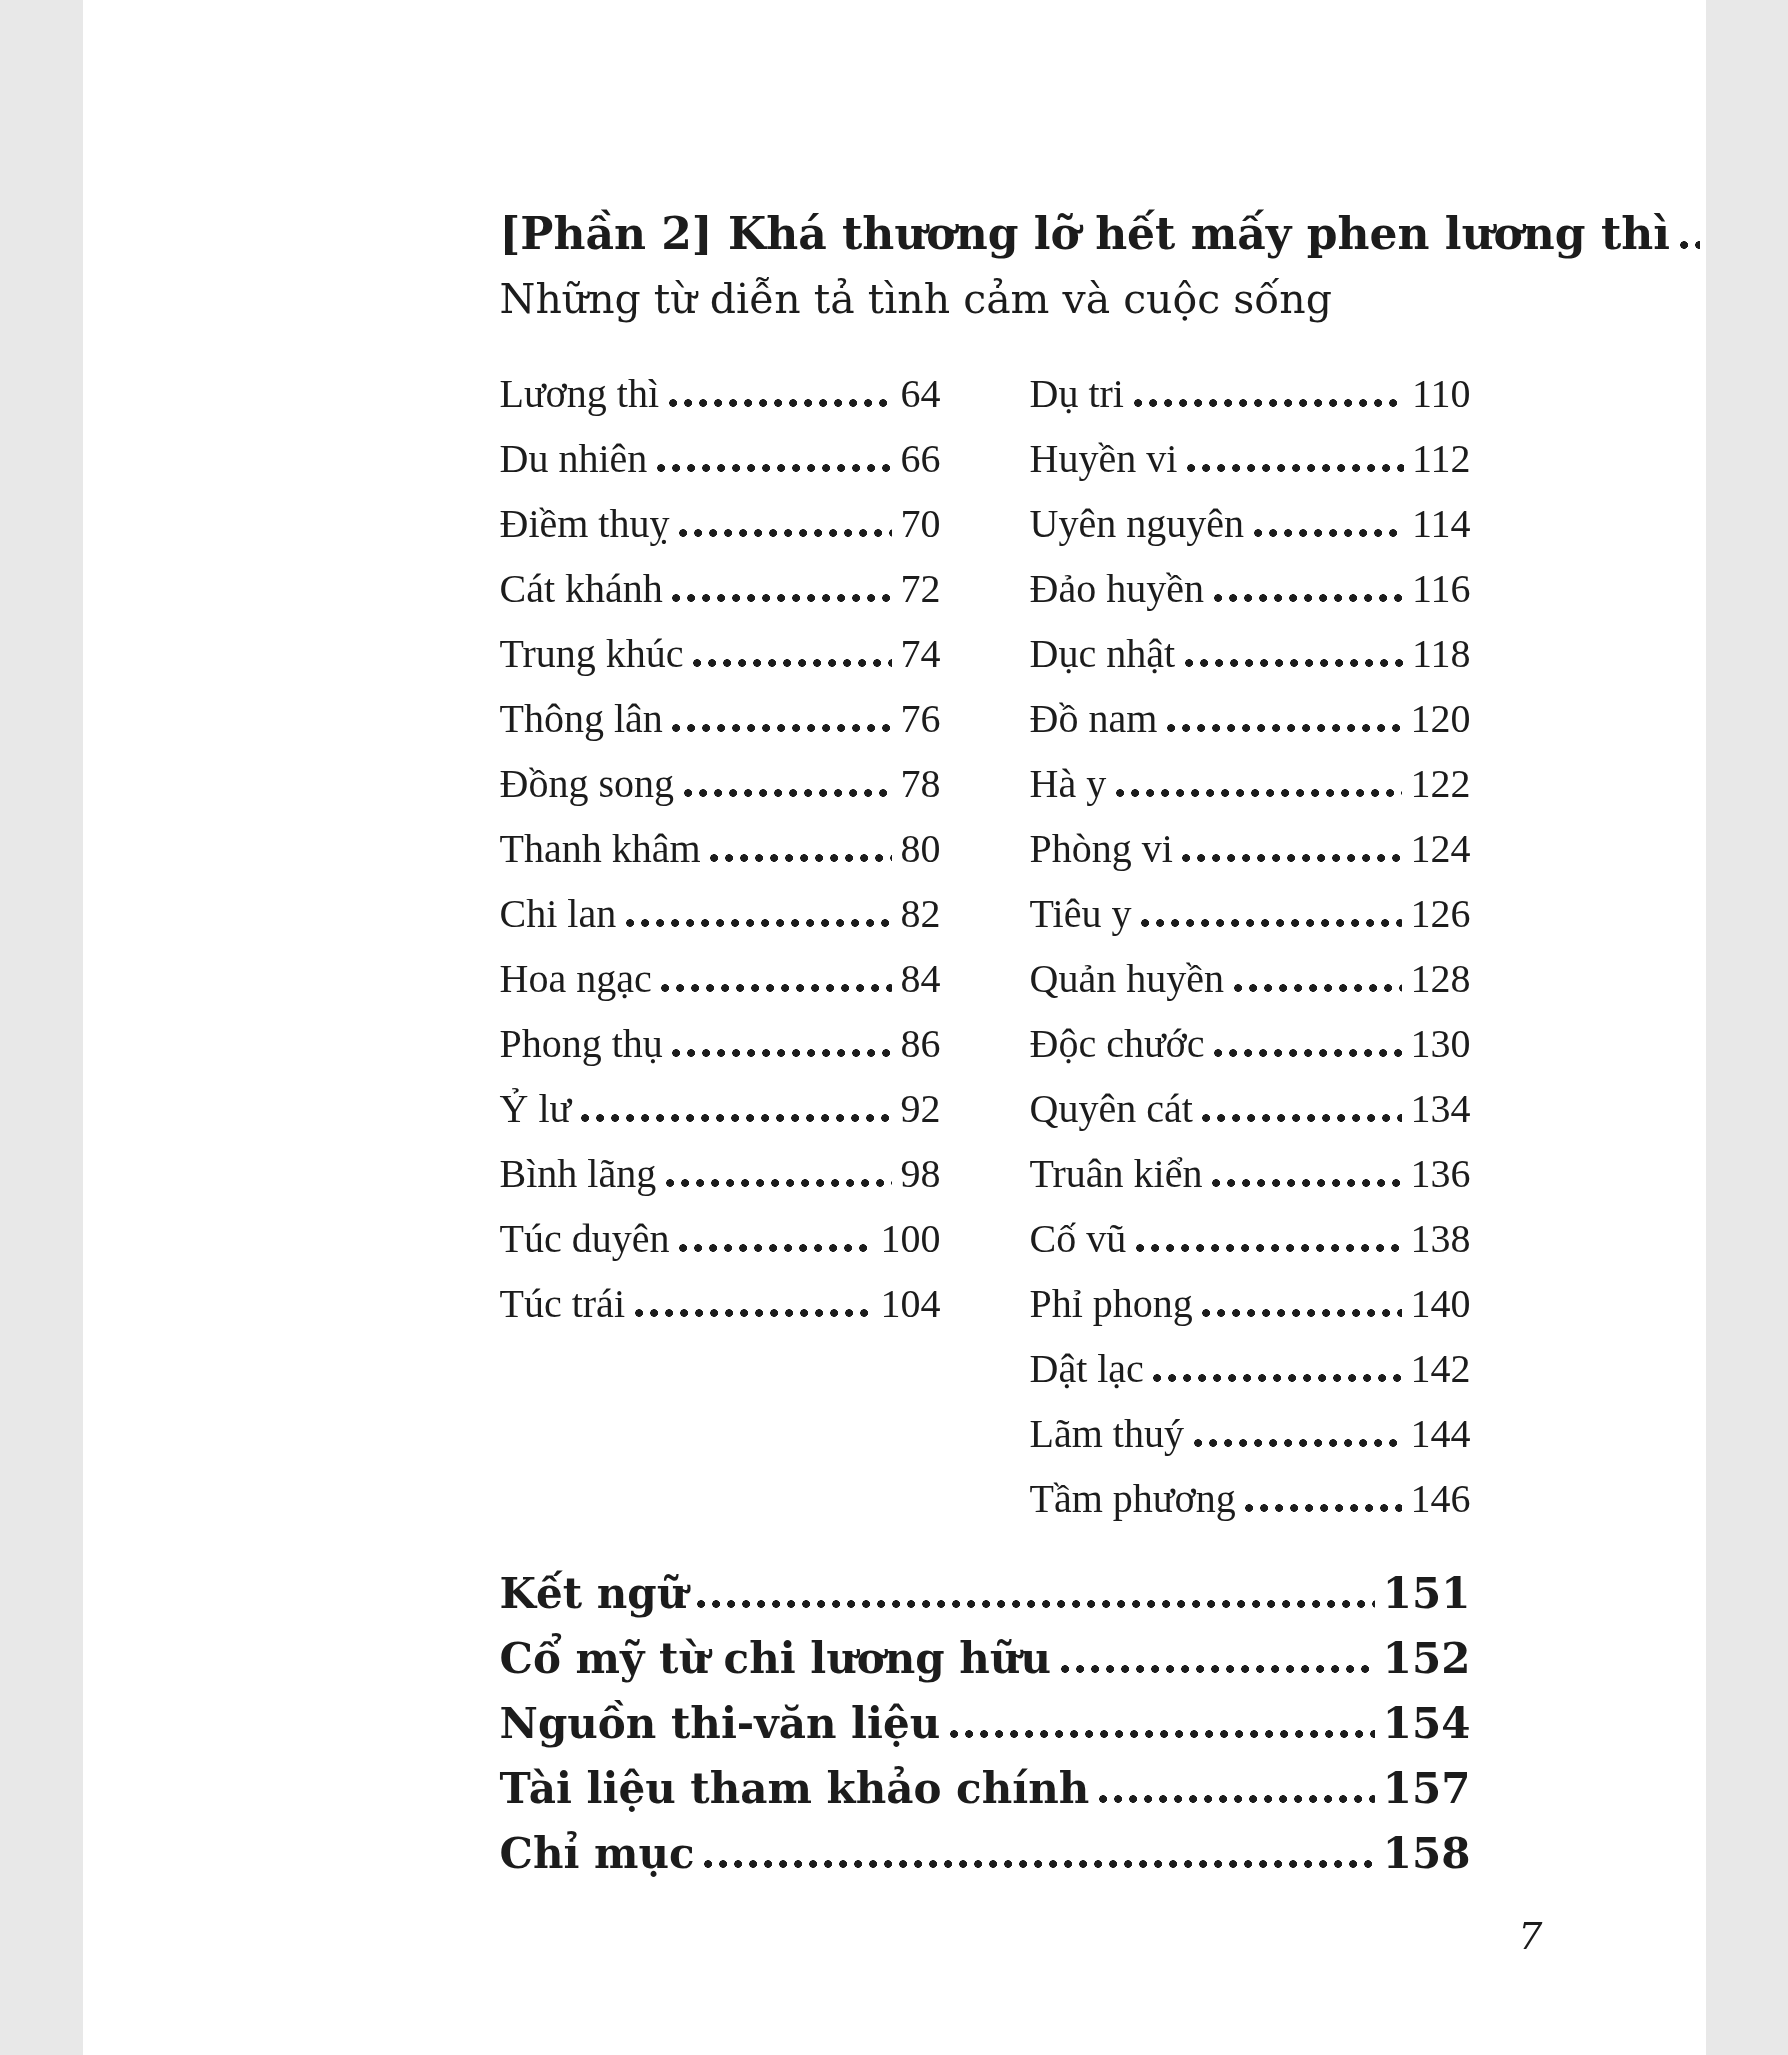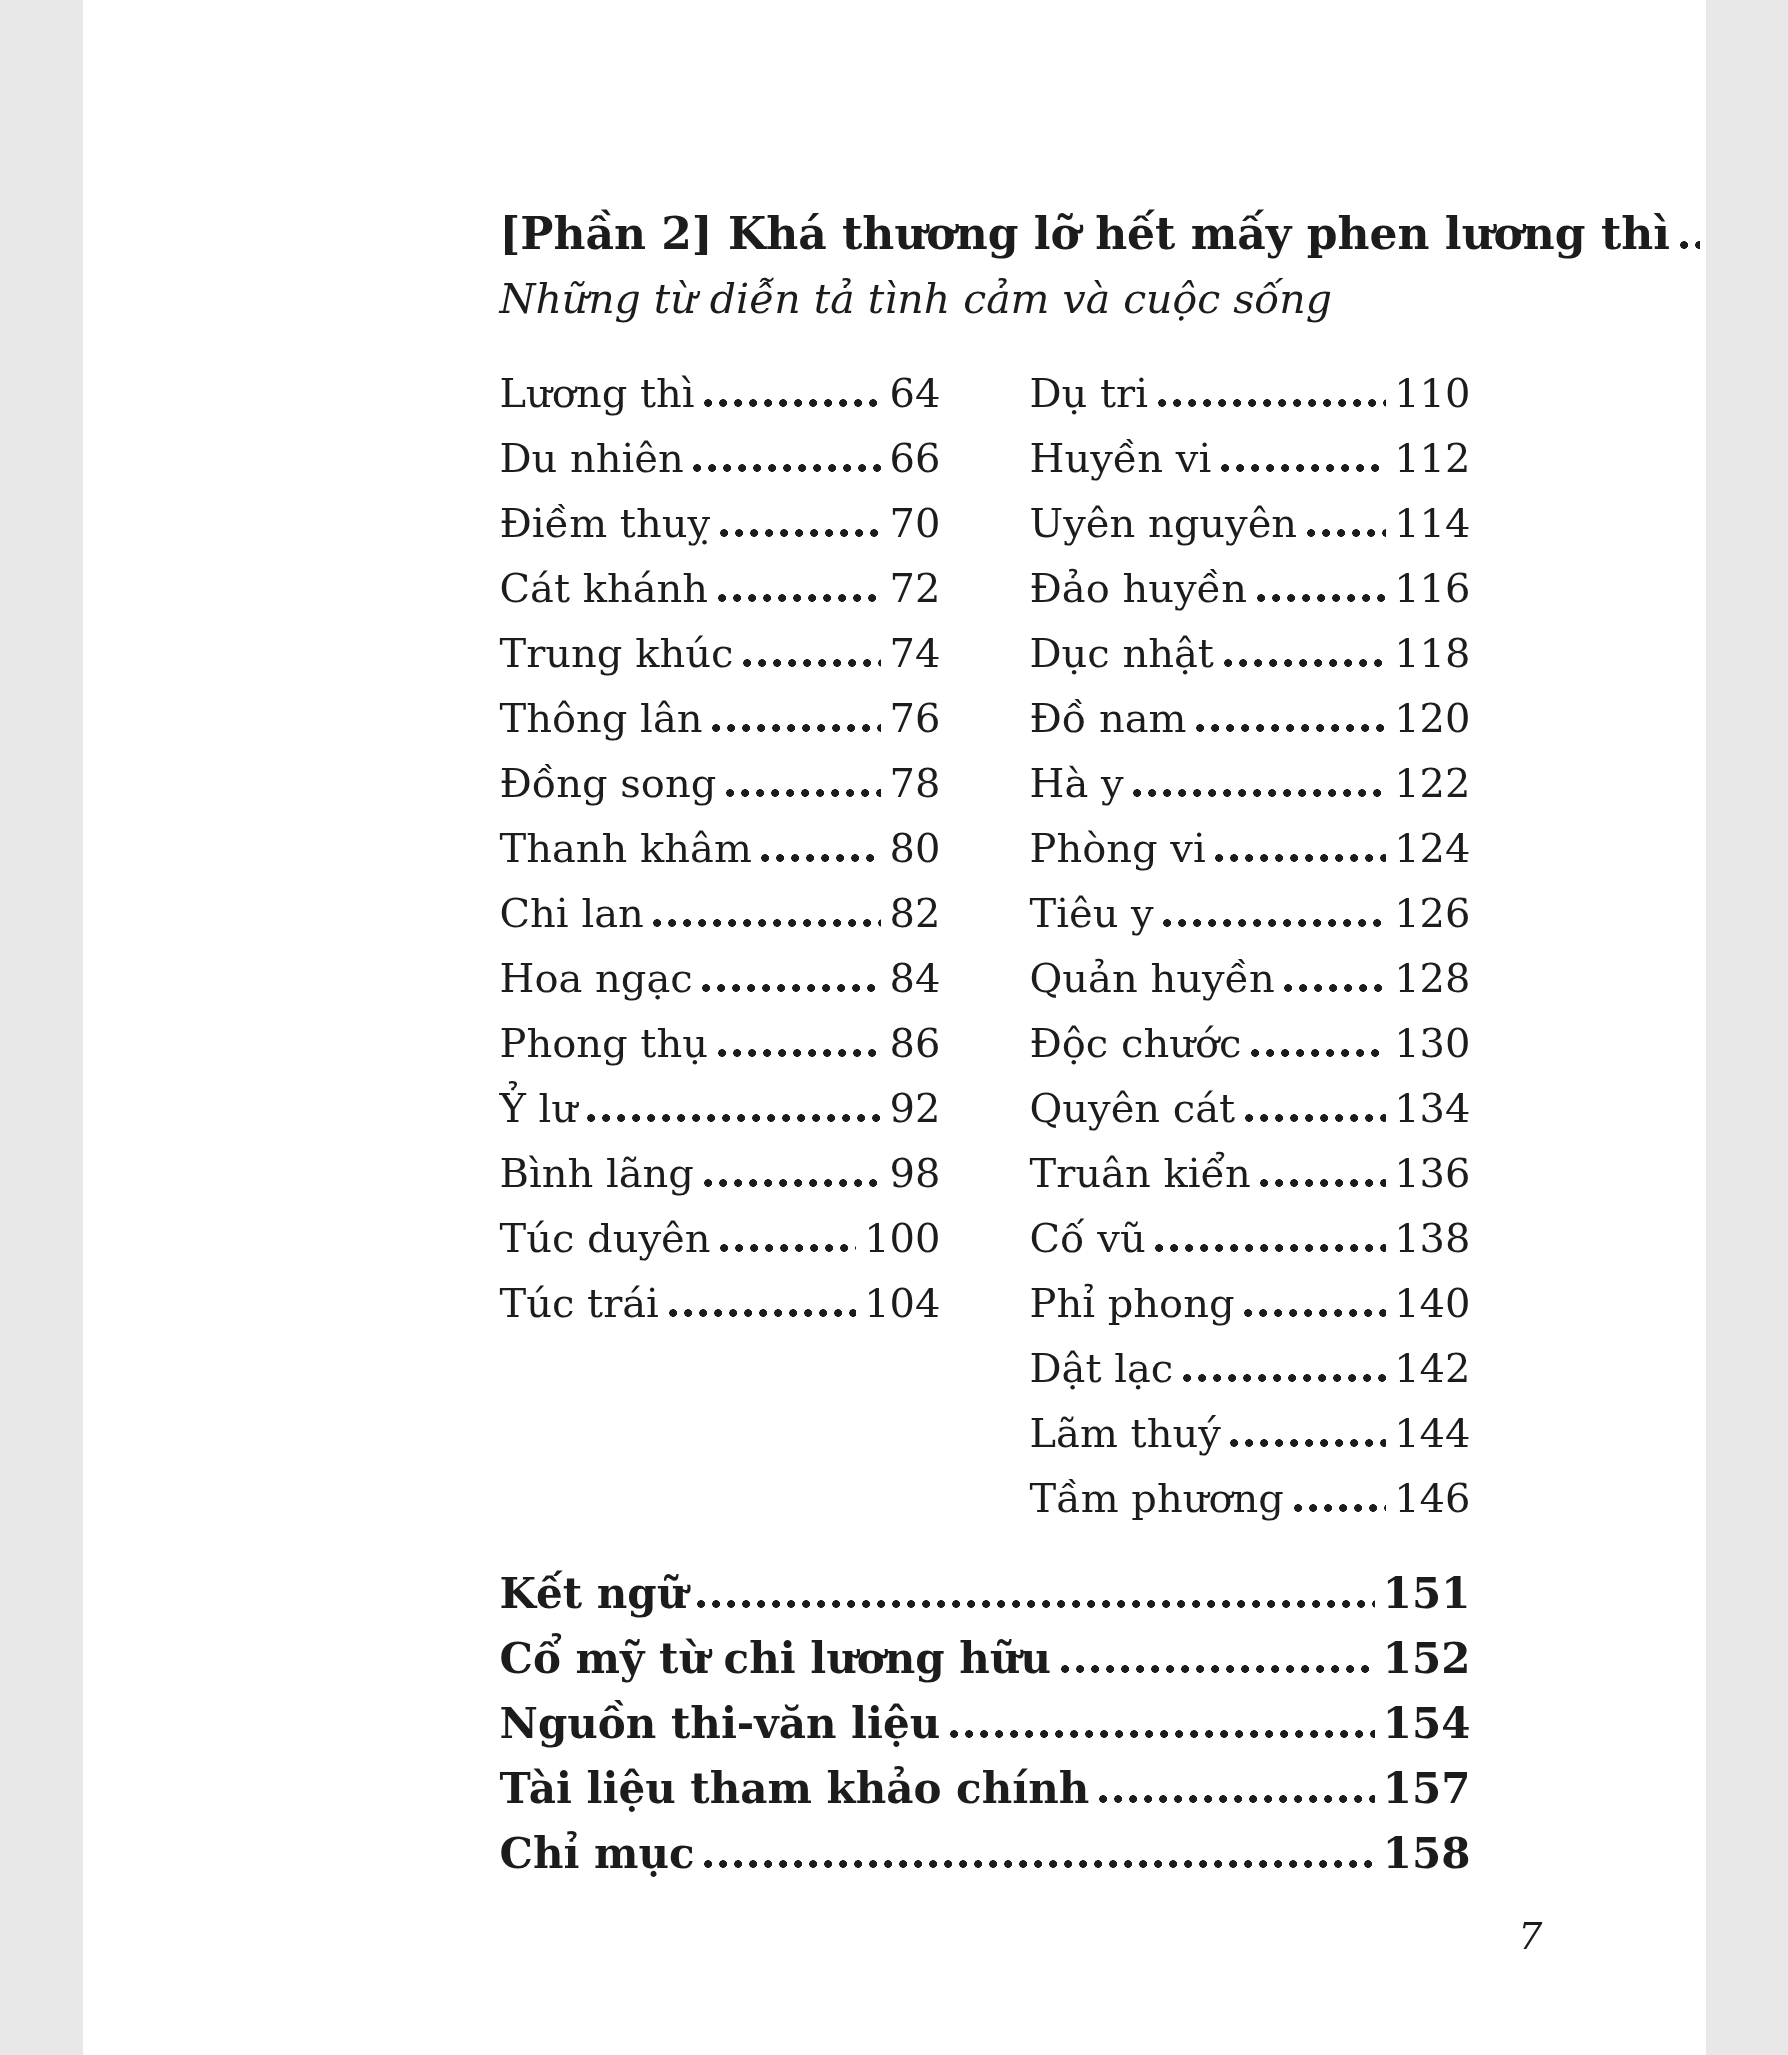--- a/index.html
+++ b/index.html
@@ -14,35 +14,36 @@
     padding:206px 235px 0 417px;
     overflow:hidden;
     margin:0 auto;
   }
   .toc-header-row{
     display:flex; align-items:baseline;
     font-weight:700; font-size:44px; line-height:55px;
     white-space:nowrap;
   }
   .toc-subtitle{
-    font-style:italic; font-size:41px; line-height:52px;
+    font-size:41px; line-height:52px;
     margin-top:12.4px;
   }
   .leader{
     flex:1 1 auto; height:8.2px;
     margin:0 8.2px 0 9.6px;
     background-image:radial-gradient(circle at 4.1px 4.1px, var(--ink) 3.7px, rgba(0,0,0,0) 4.1px);
     background-size:15px 8.2px;
     background-repeat:repeat-x;
     background-position:left bottom;
     min-width:20.6px;
   }
   .toc-columns{
     display:grid; grid-template-columns:1fr 1fr; column-gap:89px;
     margin-top:36px;
+    font-family:Liberation Serif, serif;
   }
   .toc-row{
     display:flex; align-items:baseline;
     height:65px; line-height:65px;
     font-size:40px; white-space:nowrap;
   }
   .toc-footer{ margin-top:30px; }
   .footer-row{
     display:flex; align-items:baseline;
     height:65px; line-height:65px;

